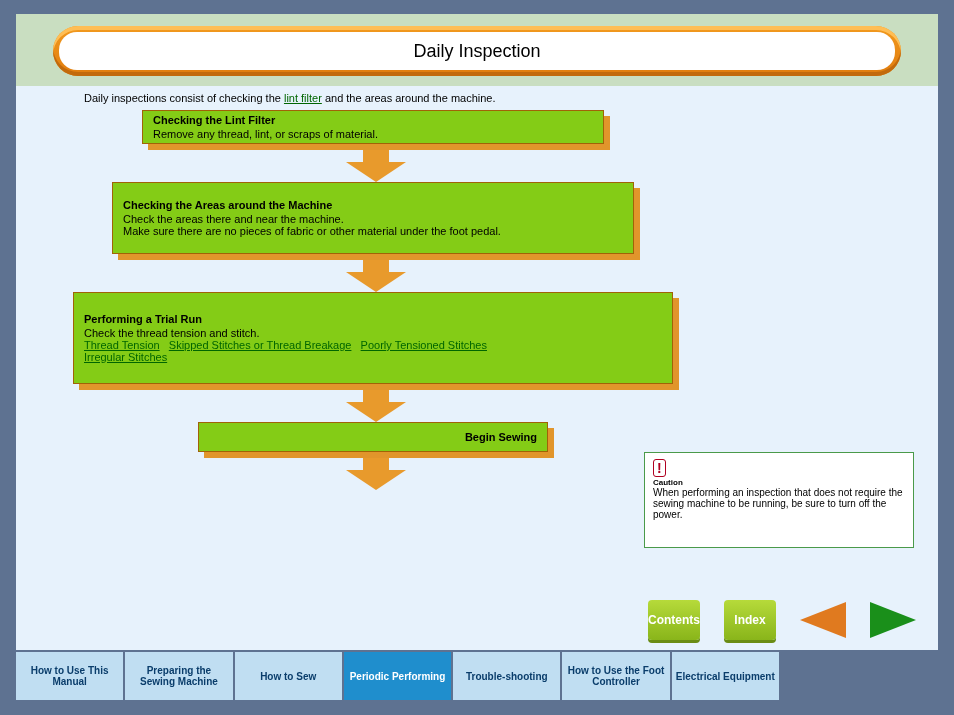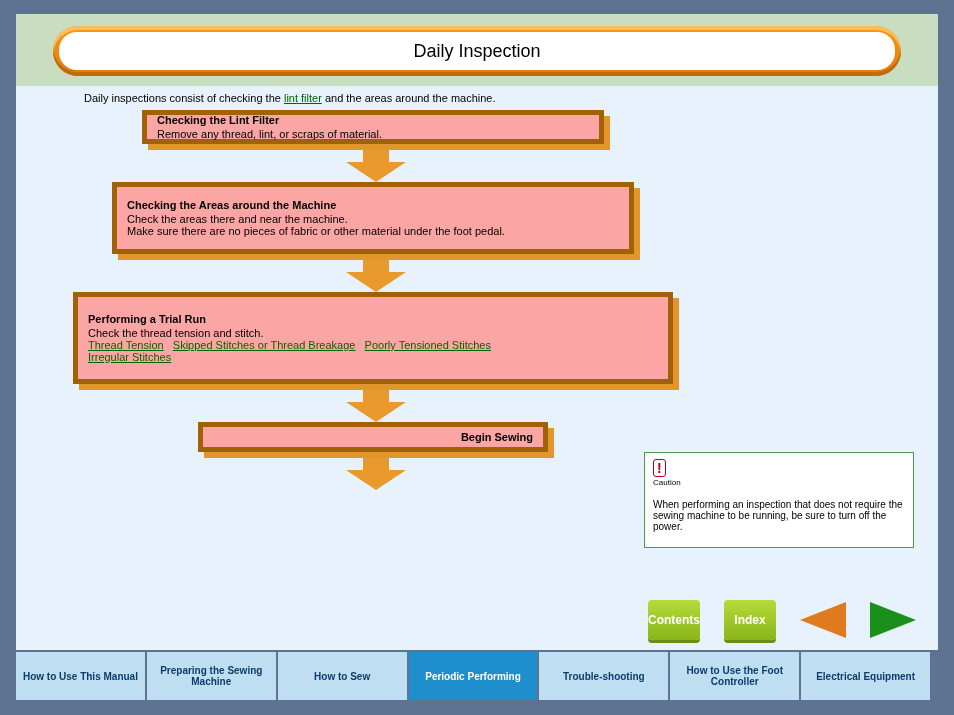--- a/index.html
+++ b/index.html
@@ -9,37 +9,37 @@
 .title-pill{position:absolute;left:37px;top:12px;width:848px;height:50px;background:linear-gradient(#f29a1f,#e07c0e);border-radius:26px;box-shadow:inset 0 -4px 0 #c26a0c,inset 0 4px 0 #ffbe55;padding:6px}
 .title-inner{width:100%;height:100%;background:#fff;border-radius:18px;display:flex;align-items:center;justify-content:center;font-size:18px;font-weight:normal}
 .main-panel{position:absolute;left:0;top:72px;width:922px;height:564px;background:#e7f2fc;padding:18px 20px 20px 4px}
 
 .flow{position:absolute;left:50px;top:6px;width:620px}
 .intro{font-size:11px;margin:0 18px 6px 18px}
 .intro a{color:#006600;text-decoration:underline}
 
 .boxwrap{position:relative;margin:0 auto}
 .shadow{position:absolute;background:#e89a2c;filter:brightness(.97)}
-.box{position:absolute;background:#fca5a5;border:5px solid #a16207;padding:6px 10px;font-size:11px;display:flex;flex-direction:column;justify-content:center}
+.box{position:absolute;background:#84cc16;border:1px solid #a16207;padding:6px 10px;font-size:11px;display:flex;flex-direction:column;justify-content:center}
 .box .t{font-weight:bold;margin-bottom:2px}
 .box a{color:#006600;text-decoration:underline}
 .arrow-stem{width:26px;height:12px;background:#e89a2c;margin:0 auto}
 .arrow-head{width:0;height:0;border-left:30px solid transparent;border-right:30px solid transparent;border-top:20px solid #e89a2c;margin:0 auto}
 
 .caution{position:absolute;right:24px;top:366px;width:270px;height:96px;border:1px solid #4a9a4a;background:#fff;padding:6px 8px;font-size:10px}
 .caution-icon{display:inline-block;border:1px solid #b00020;border-radius:3px;padding:1px 3px;color:#b00020;font-weight:bold;font-size:14px;line-height:1}
-.caution-label{display:block;font-size:8px;font-weight:normal;margin-top:1px}
-.caution-text{margin-top:12px}
+.caution-label{display:block;font-size:8px;font-weight:bold;margin-top:1px}
+.caution-text{margin-top:0}
 
 .navbar{position:absolute;right:22px;bottom:10px;display:flex;align-items:center;gap:24px}
 .nav-btn{width:52px;height:40px;background:linear-gradient(#b6da3a,#89b51a);border-radius:4px;box-shadow:0 3px 0 #6a8c14;color:#fff;font-weight:bold;font-size:12px;display:flex;align-items:center;justify-content:center;cursor:pointer}
 .tri{cursor:pointer}
 .tri svg{display:block}
 
-.tabs{position:absolute;left:16px;top:652px;width:914px;height:48px;display:flex;gap:2px}
+.tabs{position:absolute;left:16px;top:652px;width:763px;height:48px;display:flex;gap:2px}
 .tab{flex:1;background:#c0def2;display:flex;align-items:center;justify-content:center;font-size:10px;font-weight:bold;color:#0a3d6b;text-align:center;cursor:pointer;padding:0 4px}
 .tab.active{background:#1f8ecd;color:#fff}
 </style>
 </head>
 <body>
 
 <div class="page">
   <div class="header-band">
     <div class="title-pill">
       <div class="title-inner">Daily Inspection</div>

